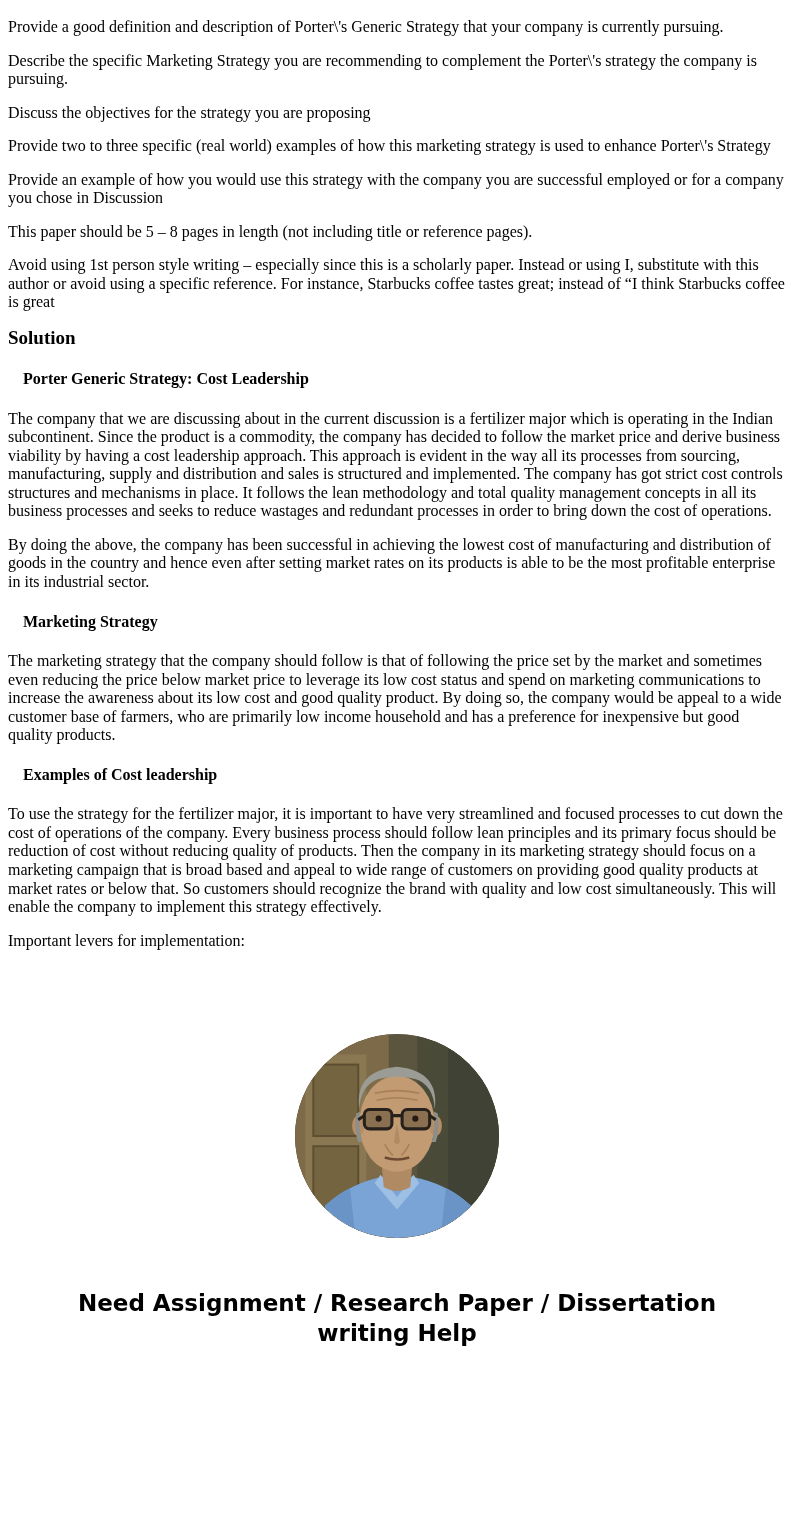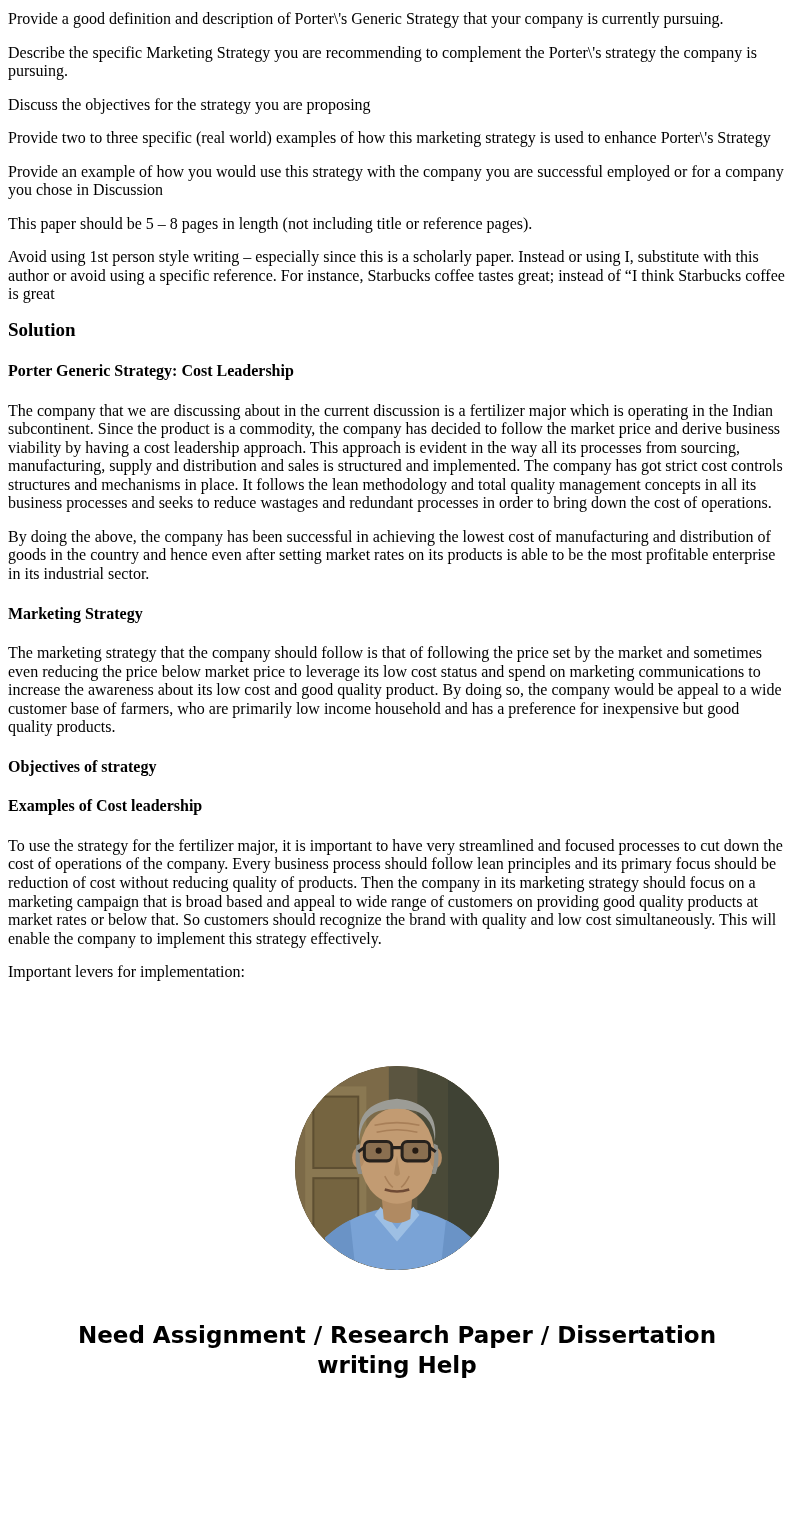--- a/index.html
+++ b/index.html
@@ -16,31 +16,31 @@
     line-height: 1.16;
     color: #000000;
   }
   main.doc {
     padding: 10px 8px 0 8px;
   }
   .doc p {
     margin: 15px 0;
   }
   .doc p:first-child {
-    margin-top: 0;
+    margin-top: 8px;
   }
   h2.section-heading {
     font-size: 19px;
     font-weight: bold;
     margin: 12px 0 18px 0;
   }
   h3.sub-heading {
     font-size: 16px;
     font-weight: bold;
-    margin: 21px 0;
+    margin: 21px 15px;
   }
   .portrait-wrap {
     margin-top: 84px;
     display: flex;
     justify-content: center;
   }
   .portrait {
     width: 204px;
     height: 204px;
     border-radius: 50%;
@@ -73,21 +73,20 @@
 
   <h2 class="section-heading">Solution</h2>
 
   <h3 class="sub-heading">Porter Generic Strategy: Cost Leadership</h3>
   <p>The company that we are discussing about in the current discussion is a fertilizer major which is operating in the Indian subcontinent. Since the product is a commodity, the company has decided to follow the market price and derive business viability by having a cost leadership approach. This approach is evident in the way all its processes from sourcing, manufacturing, supply and distribution and sales is structured and implemented. The company has got strict cost controls structures and mechanisms in place. It follows the lean methodology and total quality management concepts in all its business processes and seeks to reduce wastages and redundant processes in order to bring down the cost of operations.</p>
   <p>By doing the above, the company has been successful in achieving the lowest cost of manufacturing and distribution of goods in the country and hence even after setting market rates on its products is able to be the most profitable enterprise in its industrial sector.</p>
 
   <h3 class="sub-heading">Marketing Strategy</h3>
   <p>The marketing strategy that the company should follow is that of following the price set by the market and sometimes even reducing the price below market price to leverage its low cost status and spend on marketing communications to increase the awareness about its low cost and good quality product. By doing so, the company would be appeal to a wide customer base of farmers, who are primarily low income household and has a preference for inexpensive but good quality products.</p>
 
-  <h3 class="sub-heading">Objectives of strategy</h3>
   <h3 class="sub-heading">Examples of Cost leadership</h3>
   <p>To use the strategy for the fertilizer major, it is important to have very streamlined and focused processes to cut down the cost of operations of the company. Every business process should follow lean principles and its primary focus should be reduction of cost without reducing quality of products. Then the company in its marketing strategy should focus on a marketing campaign that is broad based and appeal to wide range of customers on providing good quality products at market rates or below that. So customers should recognize the brand with quality and low cost simultaneously. This will enable the company to implement this strategy effectively.</p>
   <p>Important levers for implementation:</p>
 
   <div class="portrait-wrap">
     <div class="portrait">
       <svg width="204" height="204" viewBox="0 0 200 200" aria-hidden="true">
         <defs>
           <clipPath id="circleClip">
               <circle cx="100" cy="100" r="100"></circle>

